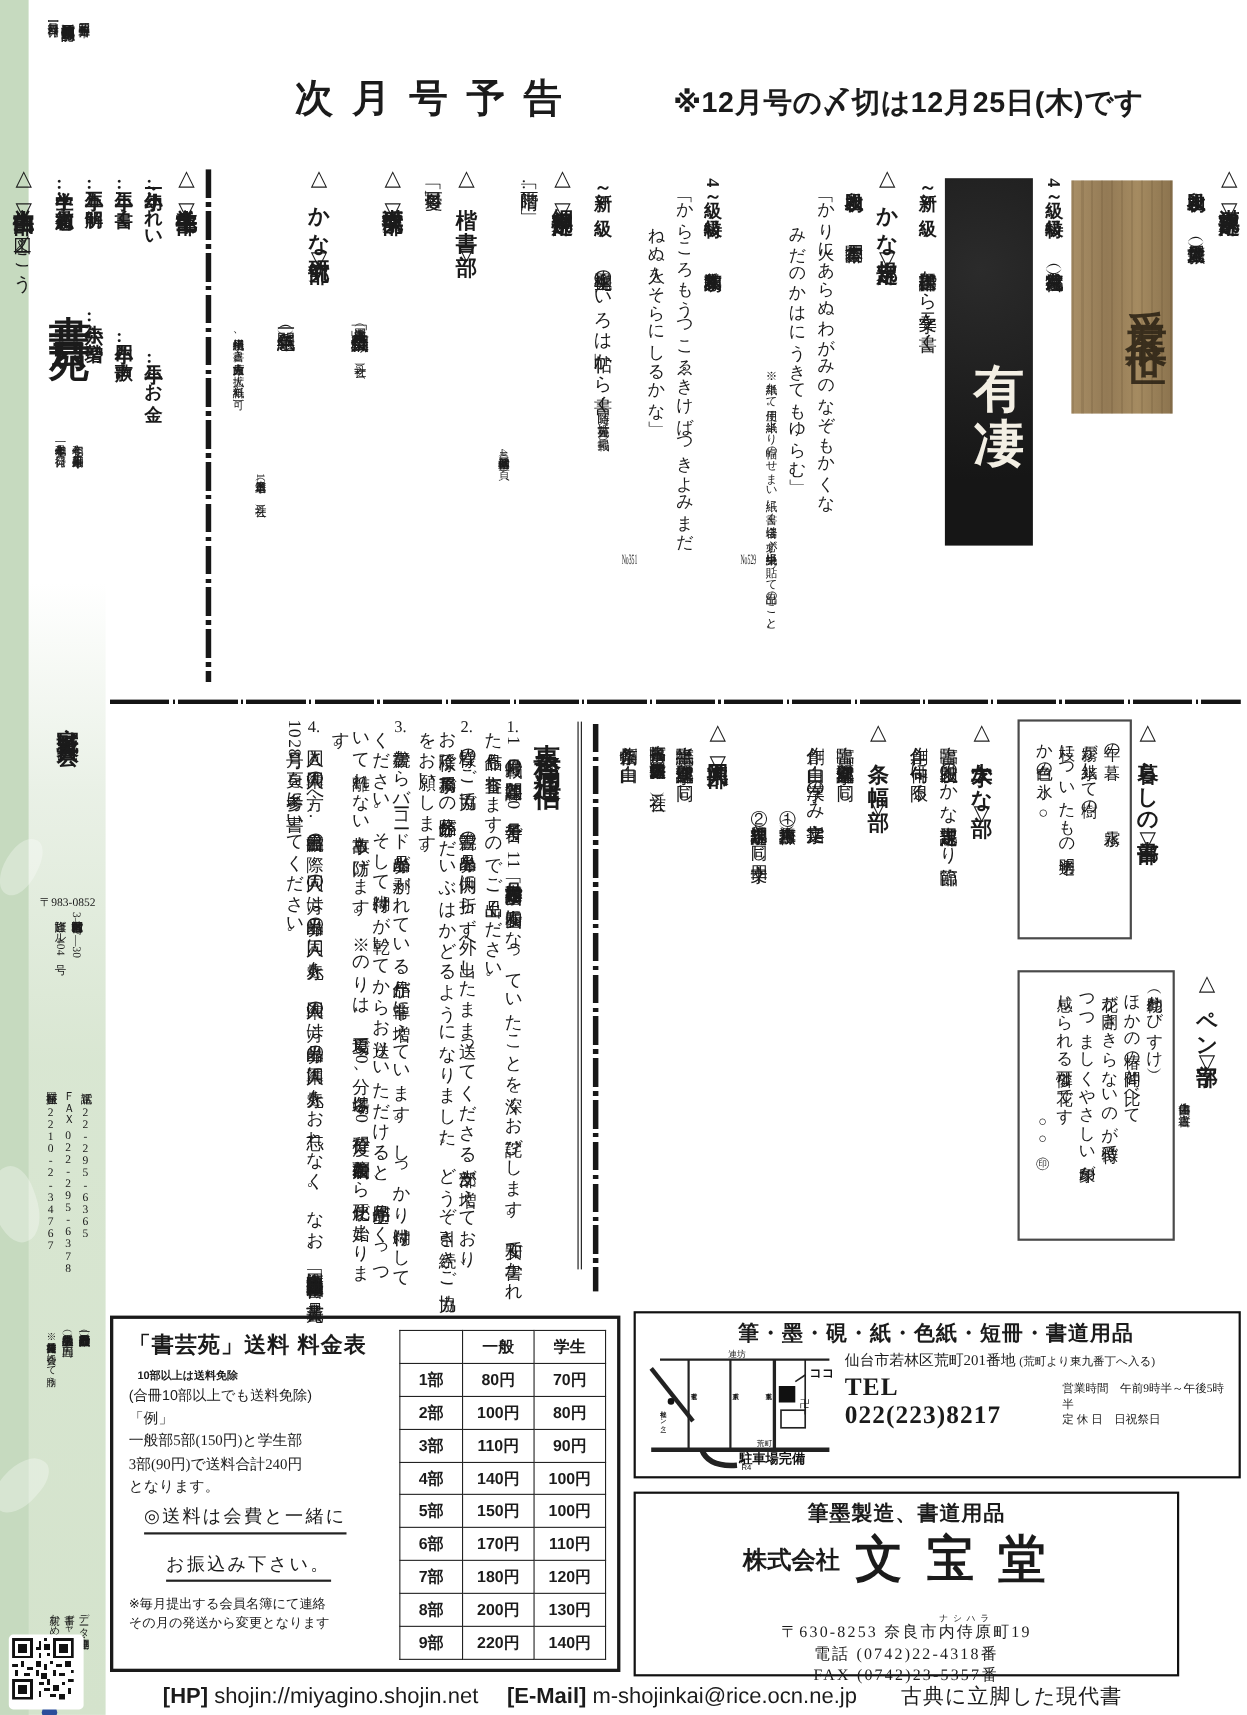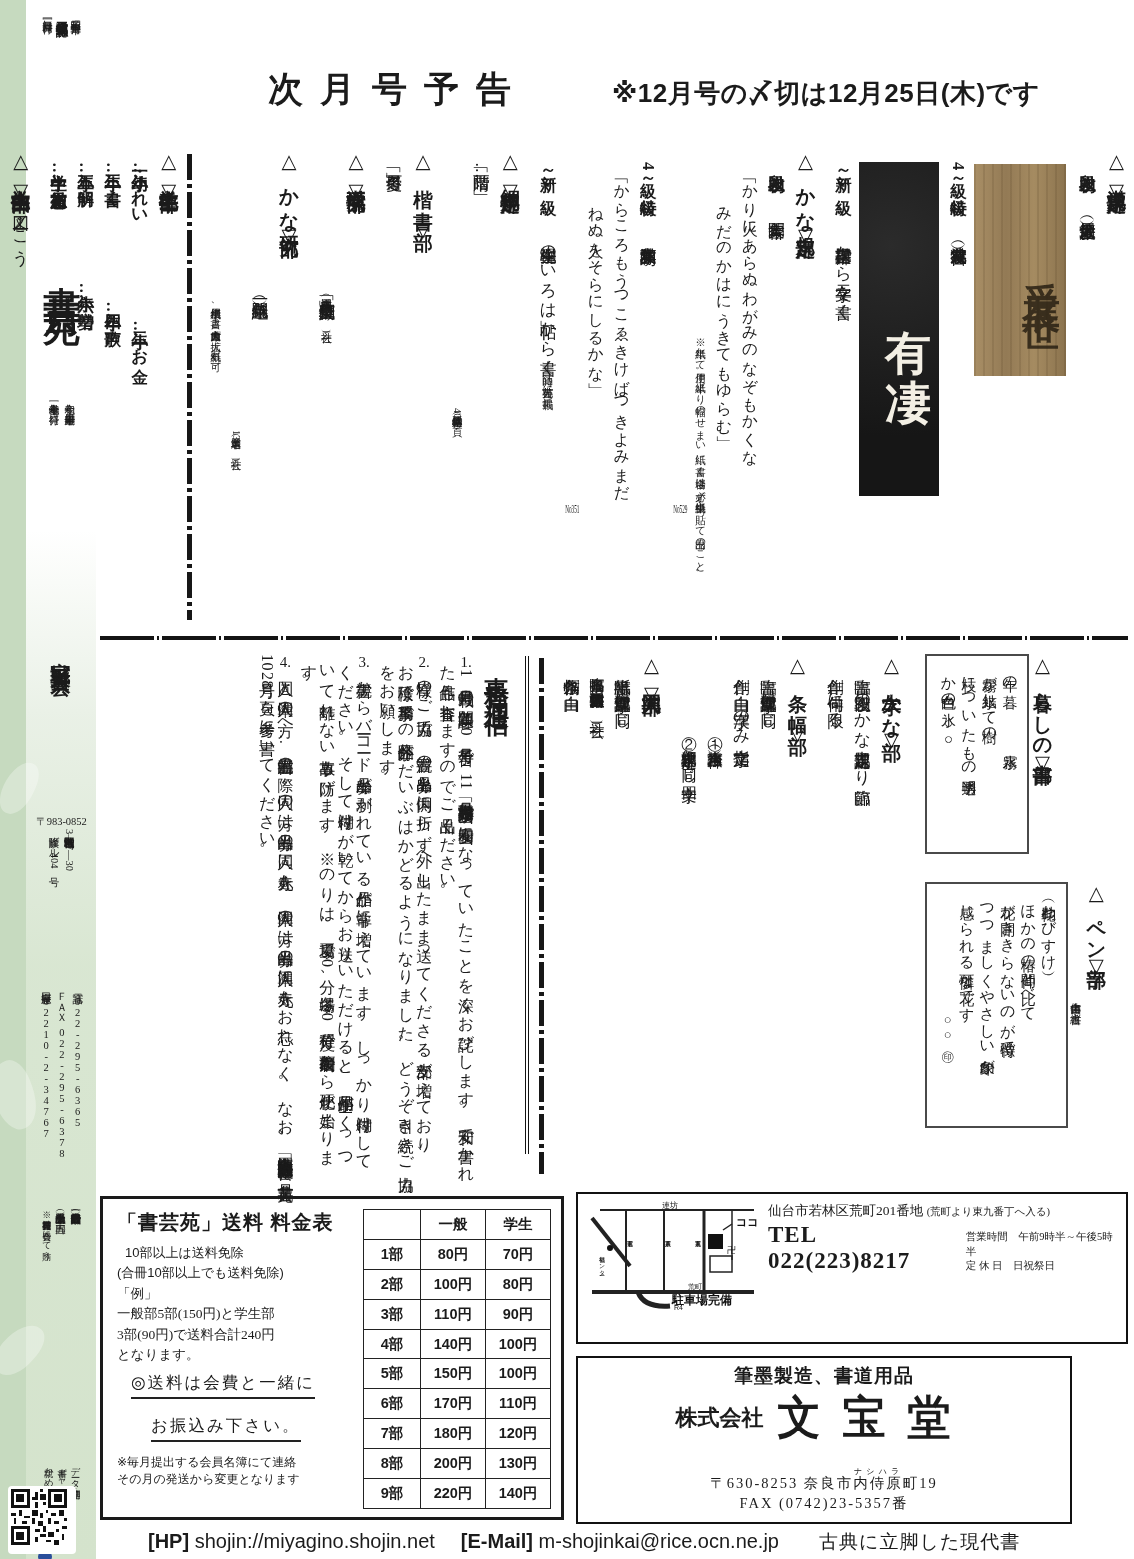--- a/index.html
+++ b/index.html
@@ -91,21 +91,21 @@
   .oitem{margin-left:9px;font-size:16px;line-height:1.15;height:520px;letter-spacing:.5px;}
   .onum{font-size:15px;}
   .vdash2{width:5px;height:516px;margin:4px 16px 0 16px;
     background:repeating-linear-gradient(180deg,#171717 0 26px,transparent 26px 30px,#171717 30px 34px,transparent 34px 38px);}
 
   
   #postage{position:absolute;left:100px;top:1196px;width:464px;height:324px;
     border:3px solid #1a1a1a;display:flex;padding:10px 10px 8px 14px;box-sizing:border-box;}
   #postage-left{width:248px;}
   .pg-title{font-size:20px;font-weight:bold;letter-spacing:1px;}
-  .pg-l1{font-size:13px;font-weight:normal;margin-top:8px;margin-left:8px;}
+  .pg-l1{font-size:10px;font-weight:bold;margin-top:8px;margin-left:8px;}
   .pg-l2{font-size:13px;margin-top:2px;}
   .pg-ex{font-size:13.5px;line-height:1.5;margin-top:2px;}
   .pg-em{display:inline-block;font-size:16.5px;letter-spacing:2px;border-bottom:2px solid #222;
     padding-bottom:3px;margin-top:7px;margin-left:14px;}
   .pg-note{font-size:12px;margin-top:12px;line-height:1.45;}
   #postage table{border-collapse:collapse;margin-left:6px;}
   #postage th,#postage td{border:1.5px solid #222;font-size:14.5px;font-weight:bold;
     text-align:center;padding:0;height:28.5px;font-family:"Liberation Sans","DejaVu Sans",sans-serif;}
   #postage th{width:58px;}
   #postage td.cpart{width:56px;}
@@ -439,20 +439,21 @@
     <tr>
           <td class="cpart">9部</td>
           <td>220円</td>
           <td>140円</td>
         </tr>
   </tbody>
     </table>
 </div>
 
 <div id="ad1">
+  <div class="ad1-tag sans">筆・墨・硯・紙・色紙・短冊・書道用品</div>
   <div class="ad1-row">
     <svg id="map" viewBox="0 0 172 112">
       <g stroke="#222" fill="none">
         <line x1="14" y1="10" x2="168" y2="10" stroke-width="2"></line>
         <line x1="40" y1="10" x2="40" y2="92" stroke-width="2"></line>
         <line x1="78" y1="10" x2="78" y2="92" stroke-width="2"></line>
         <line x1="118" y1="10" x2="118" y2="92" stroke-width="3"></line>
         <line x1="146" y1="10" x2="146" y2="60" stroke-width="1.5"></line>
         <line x1="6" y1="18" x2="44" y2="66" stroke-width="4"></line>
         <line x1="6" y1="92" x2="168" y2="92" stroke-width="4"></line>
@@ -494,20 +495,21 @@
 <div id="ad2">
   <div class="ad2-tag sans">筆墨製造、書道用品</div>
   <div class="ad2-namerow">
     <span class="ad2-co sans">株式会社</span>
     <span class="ad2-logo">文宝堂</span>
   </div>
   <div class="ad2-addr">
     <div>
       <span>〒630-8253 奈良市</span><ruby><span>内侍原</span><rt>ナシハラ</rt></ruby><span>町19</span>
     </div>
+    <div>電話 (0742)22-4318番</div>
     <div>FAX (0742)23-5357番</div>
   </div>
 </div>
 
 <div id="footer" class="sans">
   <span class="lbl">[HP]</span>&nbsp;
   <span>shojin://miyagino.shojin.net</span>
   <span class="gap"></span>
   <span class="lbl">[E-Mail]</span>&nbsp;
   <span>m-shojinkai@rice.ocn.ne.jp</span>

